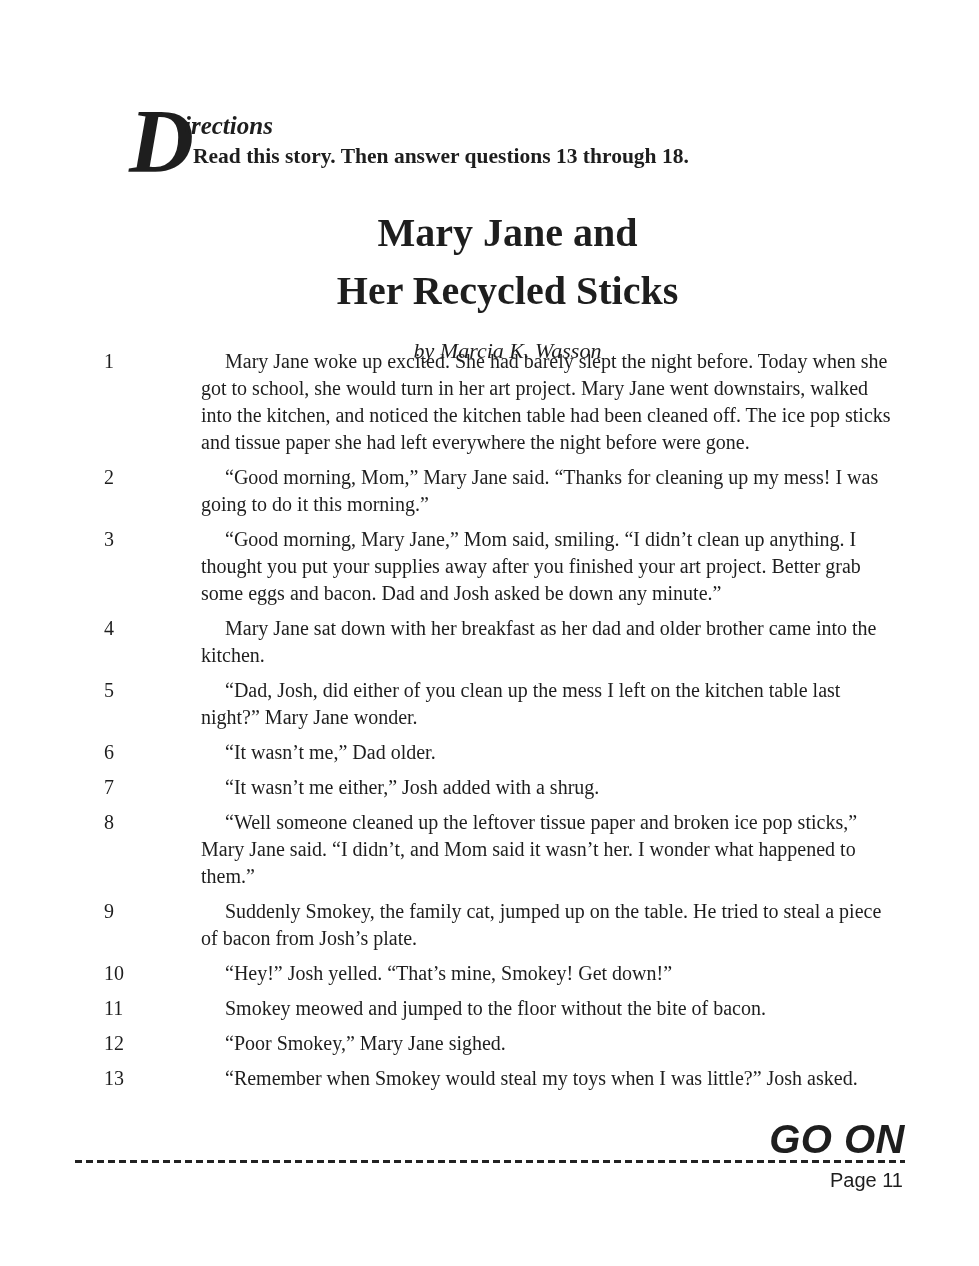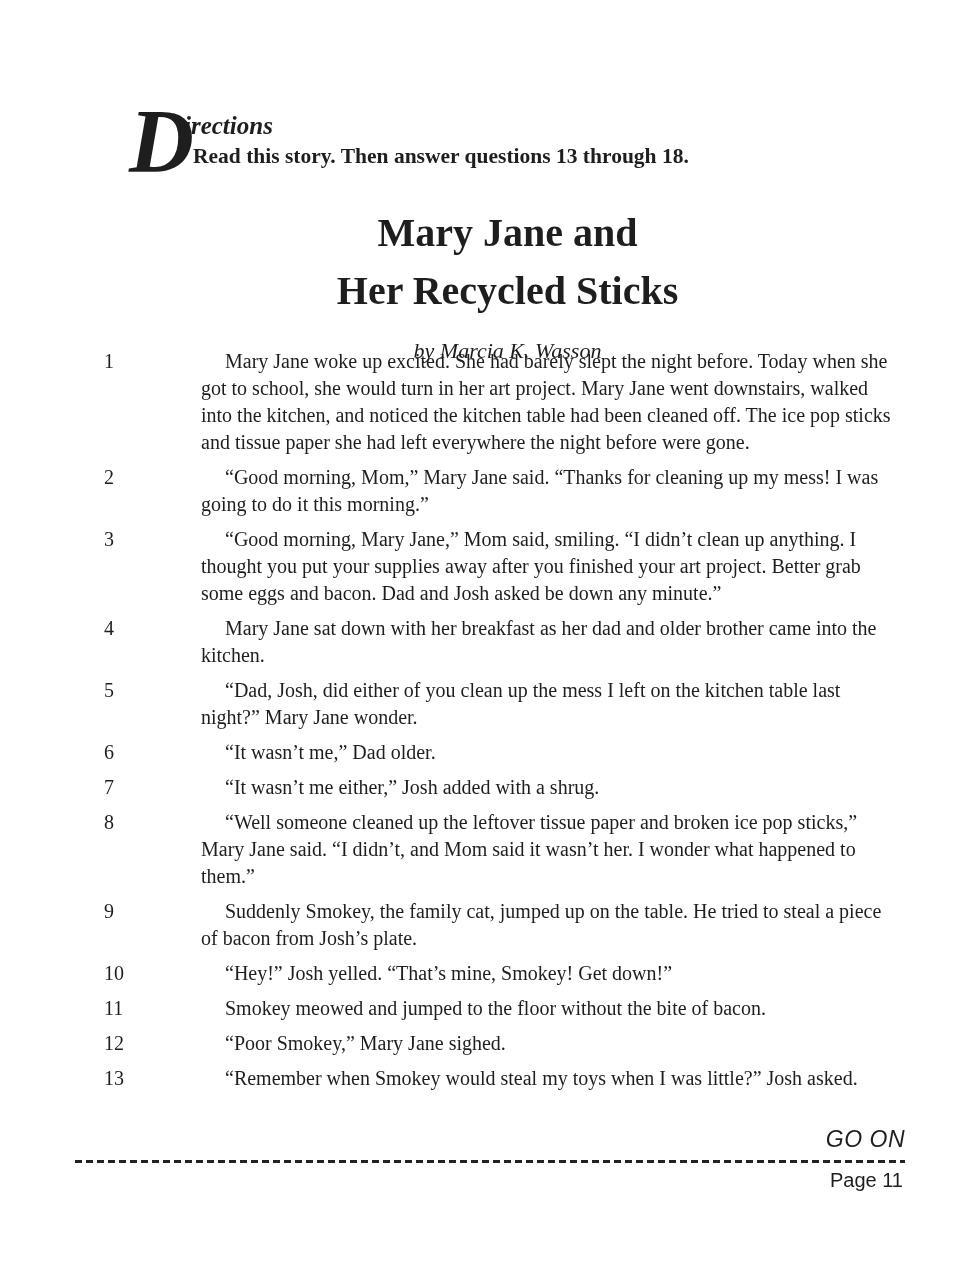--- a/index.html
+++ b/index.html
@@ -60,22 +60,22 @@
     width: 717px;
     font-size: 20px; line-height: 27px;
     text-indent: 24px;
     margin-left: 34px;
   }
 
   
   .go-on {
     position: absolute; right: 74px; top: 1122px;
     font-family: "Liberation Sans", sans-serif;
-    font-weight: normal; font-style: italic;
-    font-size: 23px; line-height: 34px;
+    font-weight: bold; font-style: italic;
+    font-size: 40px; line-height: 34px;
     letter-spacing: 0.5px;
   }
   .dash-line {
     position: absolute; left: 75px; right: 74px; top: 1160px; height: 3px;
     background: repeating-linear-gradient(to right, #222 0 7px, transparent 7px 11px);
   }
   .page-num {
     position: absolute; right: 76px; top: 1168px;
     font-family: "Liberation Sans", sans-serif;
     font-size: 20px; line-height: 24px;

